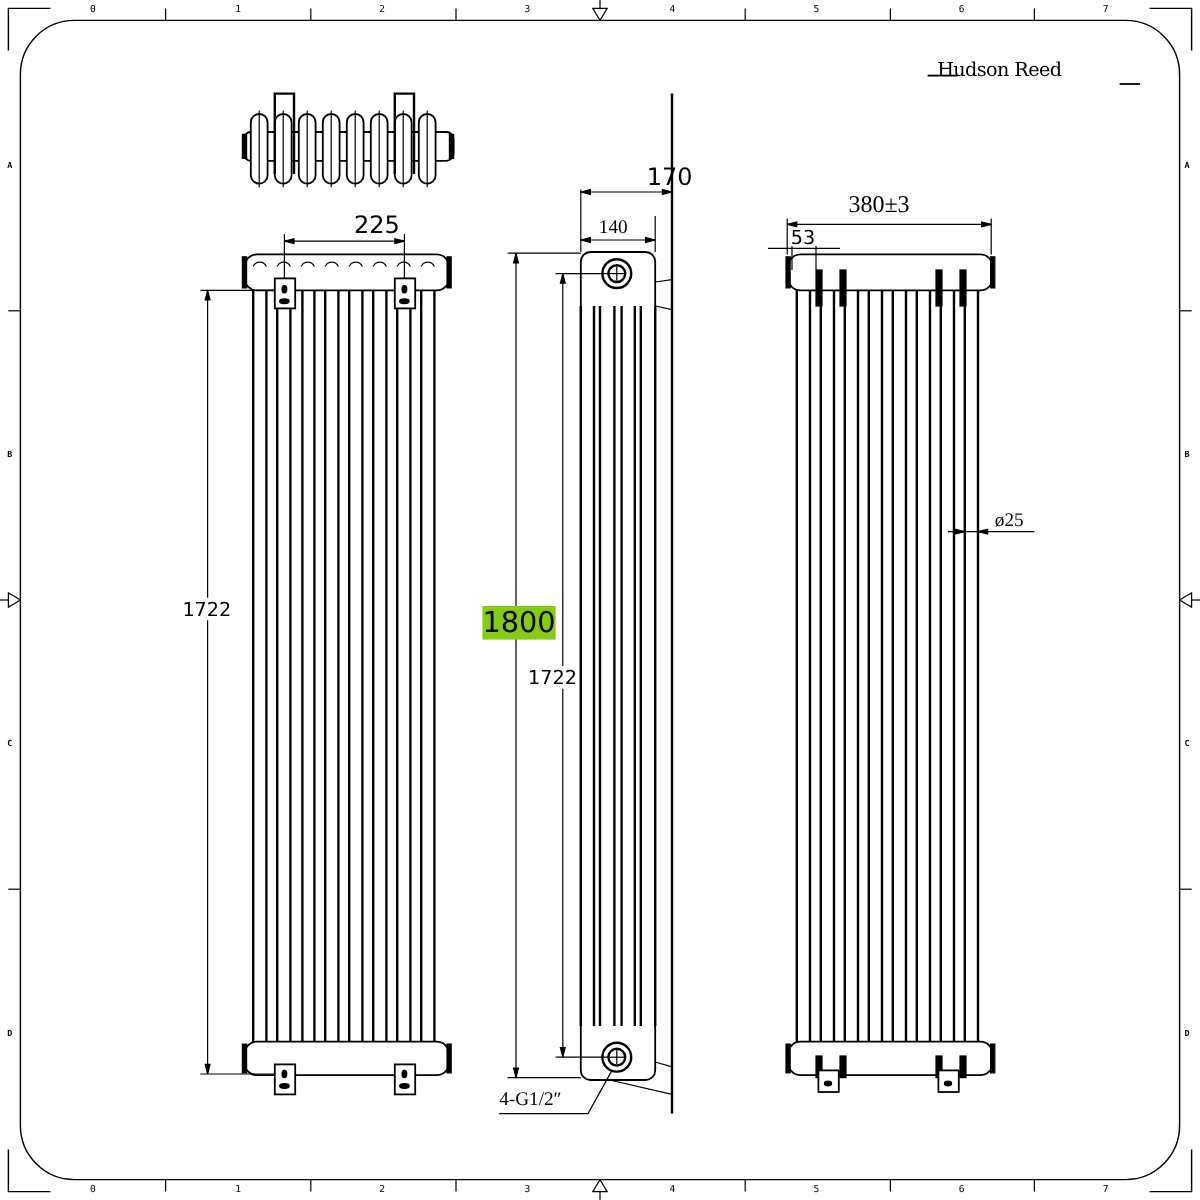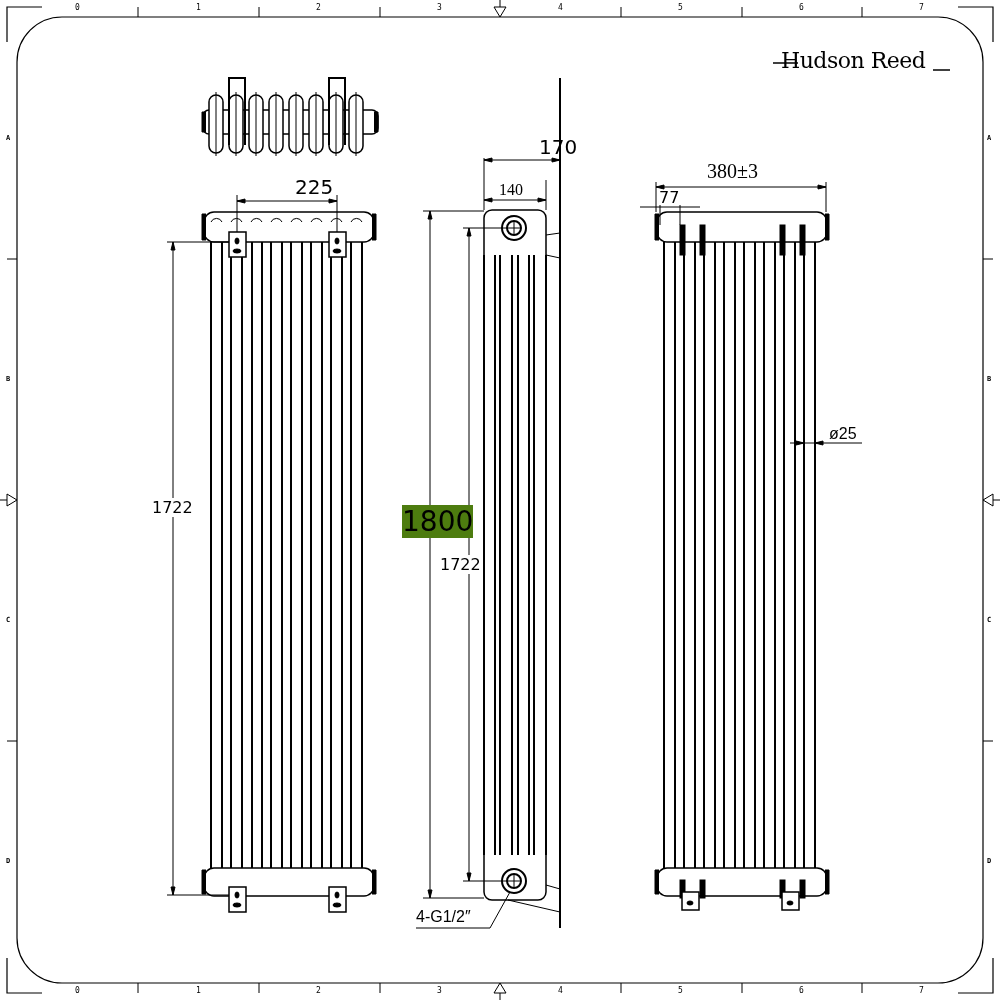--- a/index.html
+++ b/index.html
@@ -273,27 +273,27 @@
 
   <span style="position:absolute;left:6px;top:134px;font:bold 7px 'DejaVu Sans Mono',monospace;">A</span>
   <span style="position:absolute;left:6px;top:375px;font:bold 7px 'DejaVu Sans Mono',monospace;">B</span>
   <span style="position:absolute;left:6px;top:616px;font:bold 7px 'DejaVu Sans Mono',monospace;">C</span>
   <span style="position:absolute;left:6px;top:857px;font:bold 7px 'DejaVu Sans Mono',monospace;">D</span>
   <span style="position:absolute;left:987px;top:134px;font:bold 7px 'DejaVu Sans Mono',monospace;">A</span>
   <span style="position:absolute;left:987px;top:375px;font:bold 7px 'DejaVu Sans Mono',monospace;">B</span>
   <span style="position:absolute;left:987px;top:616px;font:bold 7px 'DejaVu Sans Mono',monospace;">C</span>
   <span style="position:absolute;left:987px;top:857px;font:bold 7px 'DejaVu Sans Mono',monospace;">D</span>
 
-  <span style="position:absolute;left:781px;top:48px;font-family:'DejaVu Serif',serif;font-size:22px;letter-spacing:-0.5px;">Hudson Reed</span>
+  <span style="position:absolute;left:781px;top:48px;font-family:'DejaVu Serif',serif;font-size:16px;letter-spacing:-0.5px;">Hudson Reed</span>
 
   <span style="position:absolute;left:267px;top:175px;font-family:'DejaVu Sans',sans-serif;font-size:20px;margin-left:28px;">225</span>
   <span style="position:absolute;left:152px;top:498px;font-family:'DejaVu Sans',sans-serif;font-size:16px;background:#fff;">1722</span>
 
   <span style="position:absolute;left:501px;top:135px;font-family:'DejaVu Sans',sans-serif;font-size:20px;margin-left:38px;">170</span>
   <span style="position:absolute;left:499px;top:181px;font-family:Liberation Serif, serif;font-size:16px;">140</span>
-  <span style="position:absolute;left:402px;top:505px;font-family:'DejaVu Sans',sans-serif;font-size:28px;background:#4d7c0f;">1800</span>
+  <span style="position:absolute;left:402px;top:505px;font-family:'DejaVu Sans',sans-serif;font-size:24px;background:#84cc16;">1800</span>
   <span style="position:absolute;left:440px;top:555px;font-family:'DejaVu Sans',sans-serif;font-size:16px;background:#fff;">1722</span>
-  <span style="position:absolute;left:416px;top:908px;font-family:Liberation Sans, sans-serif;font-size:16px;">4-G1/2″</span>
+  <span style="position:absolute;left:416px;top:908px;font-family:Liberation Serif, serif;font-size:16px;">4-G1/2″</span>
 
   <span style="position:absolute;left:707px;top:160px;font-family:Liberation Serif, serif;font-size:20px;">380±3</span>
-  <span style="position:absolute;left:659px;top:188px;font-family:'DejaVu Sans',sans-serif;font-size:16px;">77</span>
-  <span style="position:absolute;left:829px;top:425px;font-family:Liberation Sans, sans-serif;font-size:16px;">ø25</span>
+  <span style="position:absolute;left:659px;top:188px;font-family:'DejaVu Sans',sans-serif;font-size:16px;">53</span>
+  <span style="position:absolute;left:829px;top:425px;font-family:Liberation Serif, serif;font-size:16px;">ø25</span>
 </div>
 
 </body></html>

